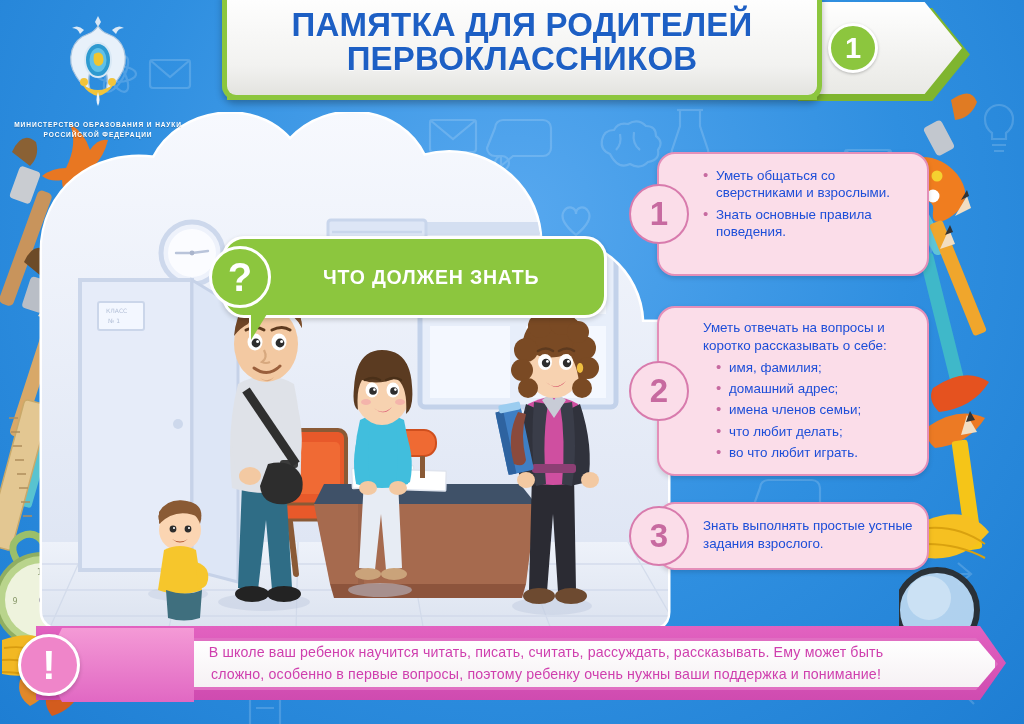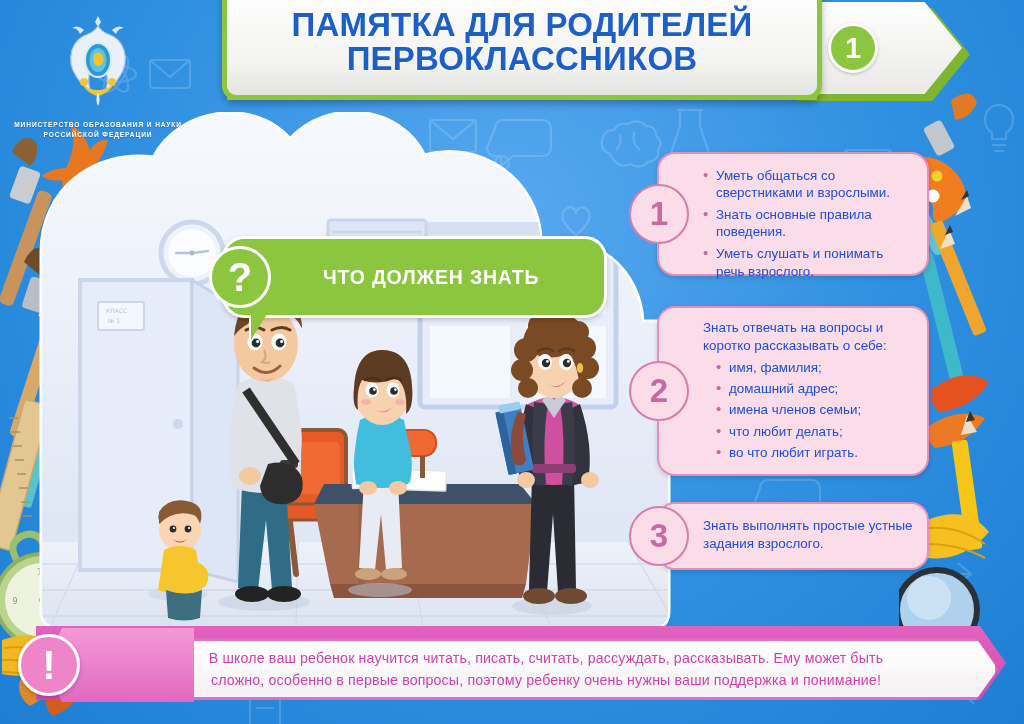--- a/index.html
+++ b/index.html
@@ -155,25 +155,25 @@
   #box3 .info-body{ padding:13px 12px 13px 0; }
 
   
   .banner-wrap{ position:absolute; left:18px; bottom:12px; width:988px; height:86px; z-index:7; }
   .banner-back{
     position:absolute; left:18px; top:0; right:0; height:74px;
     background:linear-gradient(180deg,#e262c0,#cf4bb0);
     clip-path:polygon(0 0, calc(100% - 26px) 0, 100% 50%, calc(100% - 26px) 100%, 0 100%);
   }
   .banner{
-    position:absolute; left:88px; top:12px; right:8px; height:62px;
+    position:absolute; left:88px; top:12px; right:8px; height:52px;
     background:linear-gradient(180deg,#ffffff 0%,#f6f1f4 100%);
     border:3px solid #e06fc2;
     clip-path:polygon(0 0, calc(100% - 22px) 0, 100% 50%, calc(100% - 22px) 100%, 0 100%);
-    display:flex; align-items:center; justify-content:center;
+    display:flex; justify-content:center;
     text-align:center;
   }
   .banner-text{
     color:#cf3fae; font-size:14.2px; line-height:1.55; padding:0 30px 0 18px;
     letter-spacing:.15px;
   }
   .banner-text span{ display:block; }
   .excl-badge{
     position:absolute; left:0; top:8px; width:62px; height:62px; border-radius:50%;
     background:#ef85c9; border:3px solid #ffffff;
@@ -721,29 +721,28 @@
       <span>ЧТО ДОЛЖЕН ЗНАТЬ</span>
     </div>
   </div>
 
   <div class="info-box" id="box1">
     <div class="info-num">1</div>
     <div class="info-body">
       <ul class="info-list">
         <li>Уметь общаться со сверстниками и взрослыми.</li>
         <li>Знать основные правила поведения.</li>
-        <li>Уметь слушать и понимать речь взрослого.</li>
       </ul>
     </div>
   </div>
 
   <div class="info-box" id="box2">
     <div class="info-num">2</div>
     <div class="info-body">
-      <div class="info-lead">Знать отвечать на вопросы и коротко рассказывать о себе:</div>
+      <div class="info-lead">Уметь отвечать на вопросы и коротко рассказывать о себе:</div>
       <ul class="info-list indented">
         <li>имя, фамилия;</li>
         <li>домашний адрес;</li>
         <li>имена членов семьи;</li>
         <li>что любит делать;</li>
         <li>во что любит играть.</li>
       </ul>
     </div>
   </div>
 

